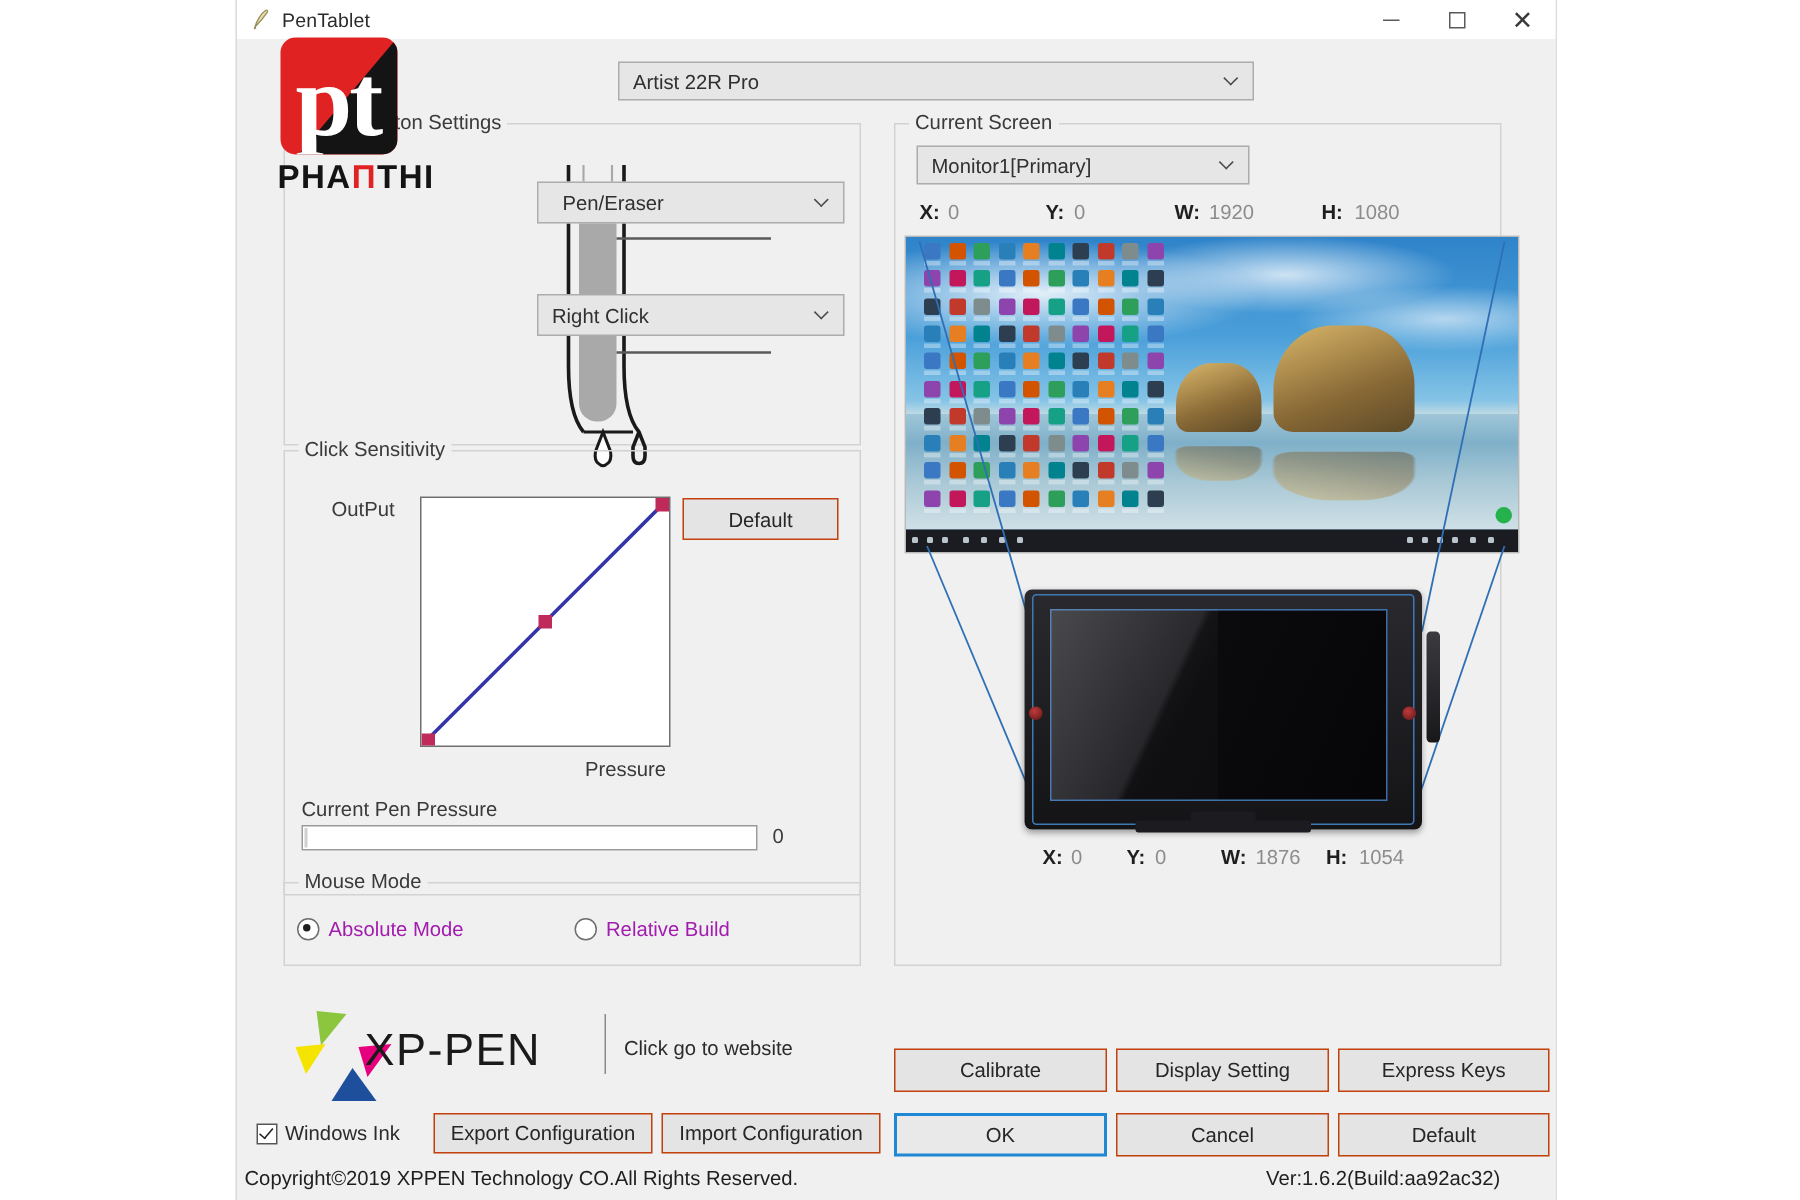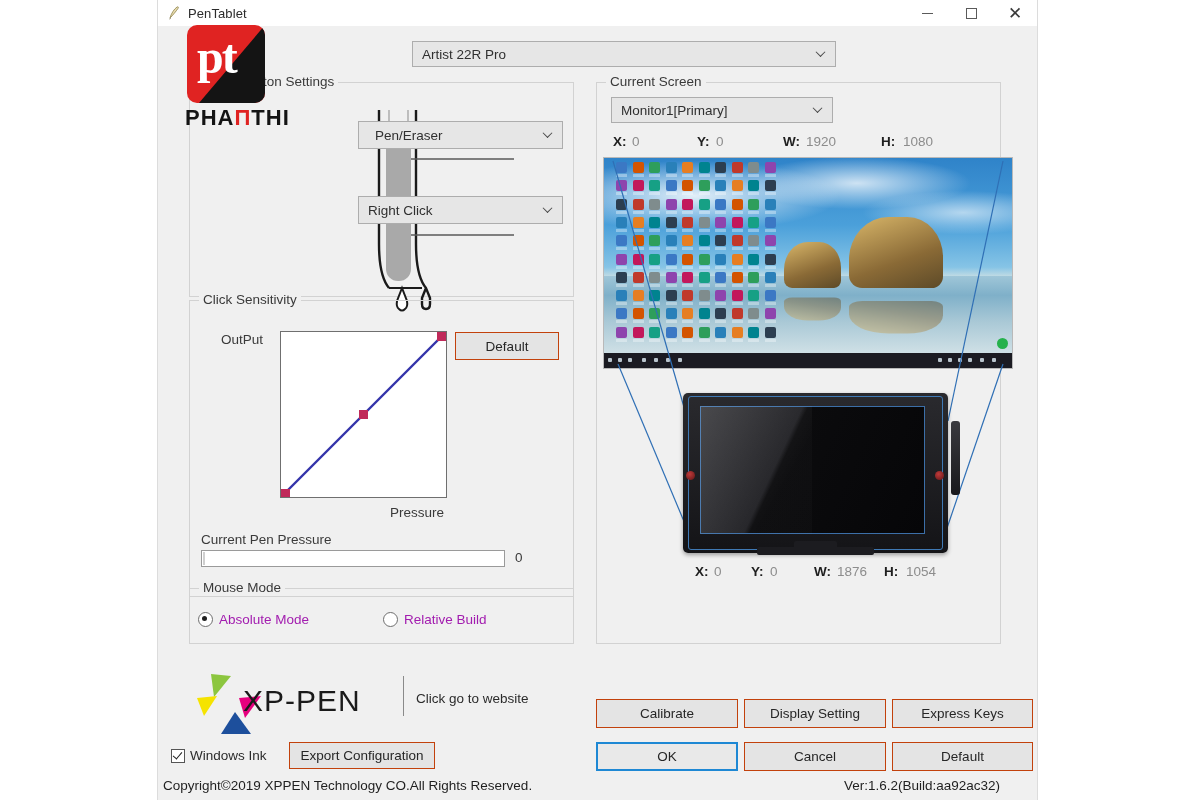--- a/index.html
+++ b/index.html
@@ -173,21 +173,21 @@
   .wm{position:absolute;z-index:50;}
   .wm-sq{
     position:absolute;left:0;top:0;width:78px;height:78px;background:#e02322;border-radius:10px;
     overflow:hidden;
   }
   .wm-sq::after{
     content:"";position:absolute;right:0;bottom:0;width:0;height:0;
     border-left:66px solid transparent;border-bottom:78px solid #141414;
   }
   .wm-pt{
-    position:absolute;left:10px;top:8px;font-size:48px;font-weight:bold;color:#fff;
+    position:absolute;left:10px;top:8px;font-size:68px;font-weight:bold;color:#fff;
     line-height:1;letter-spacing:-2px;font-family:"Liberation Serif", serif;z-index:2;
   }
   .wm-name{
     position:absolute;left:-2px;top:80px;font-size:22px;font-weight:bold;color:#141414;
     letter-spacing:1px;font-family:"Liberation Sans", sans-serif;
   }
   .wm-name .r{color:#e02322;}
 
   .copyright{position:absolute;font-size:13.5px;color:#1f1f1f;}
   .verlabel{position:absolute;font-size:13.5px;color:#1f1f1f;}
@@ -791,20 +791,23 @@
       </div>
 
       <div class="check on" style="left:13px;top:722px;">
         <span class="box"></span>
         <span>Windows Ink</span>
       </div>
 
       <div class="btn" style="left:131px;top:716px;width:146px;height:27px;">
         <span>Export Configuration</span>
       </div>
+      <div class="btn" style="left:283px;top:716px;width:146px;height:27px;">
+        <span>Import Configuration</span>
+      </div>
 
       <div class="btn focus" style="left:438px;top:716px;width:142px;height:29px;">
         <span>OK</span>
       </div>
       <div class="btn" style="left:586px;top:716px;width:142px;height:29px;">
         <span>Cancel</span>
       </div>
       <div class="btn" style="left:734px;top:716px;width:141px;height:29px;">
         <span>Default</span>
       </div>

